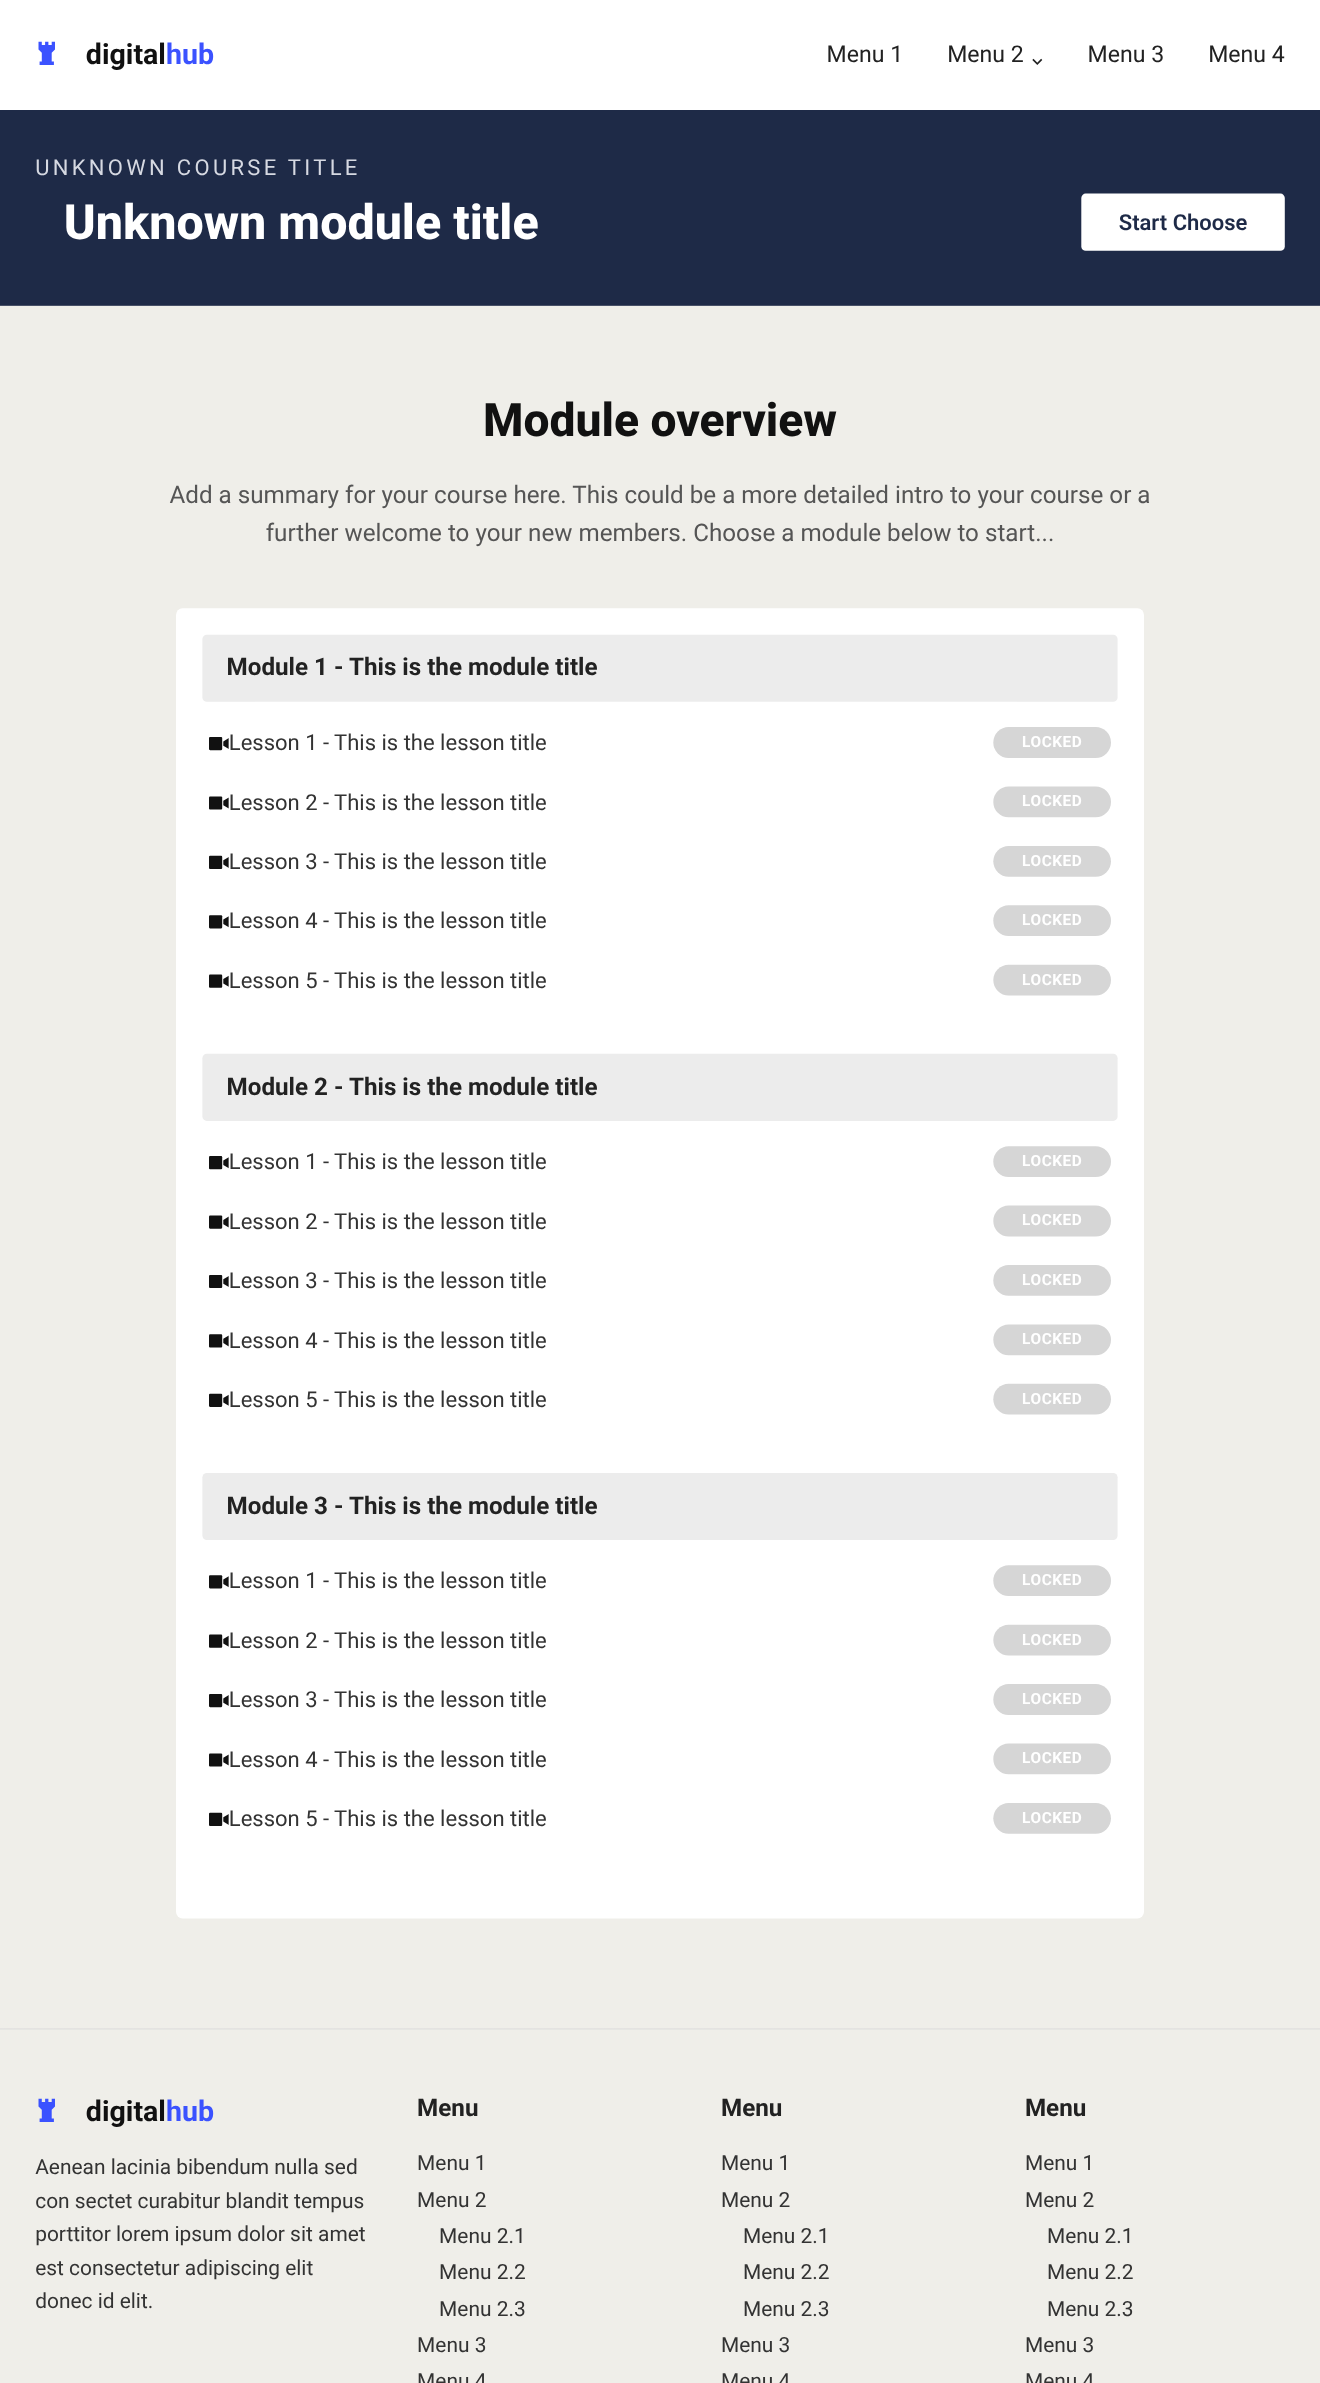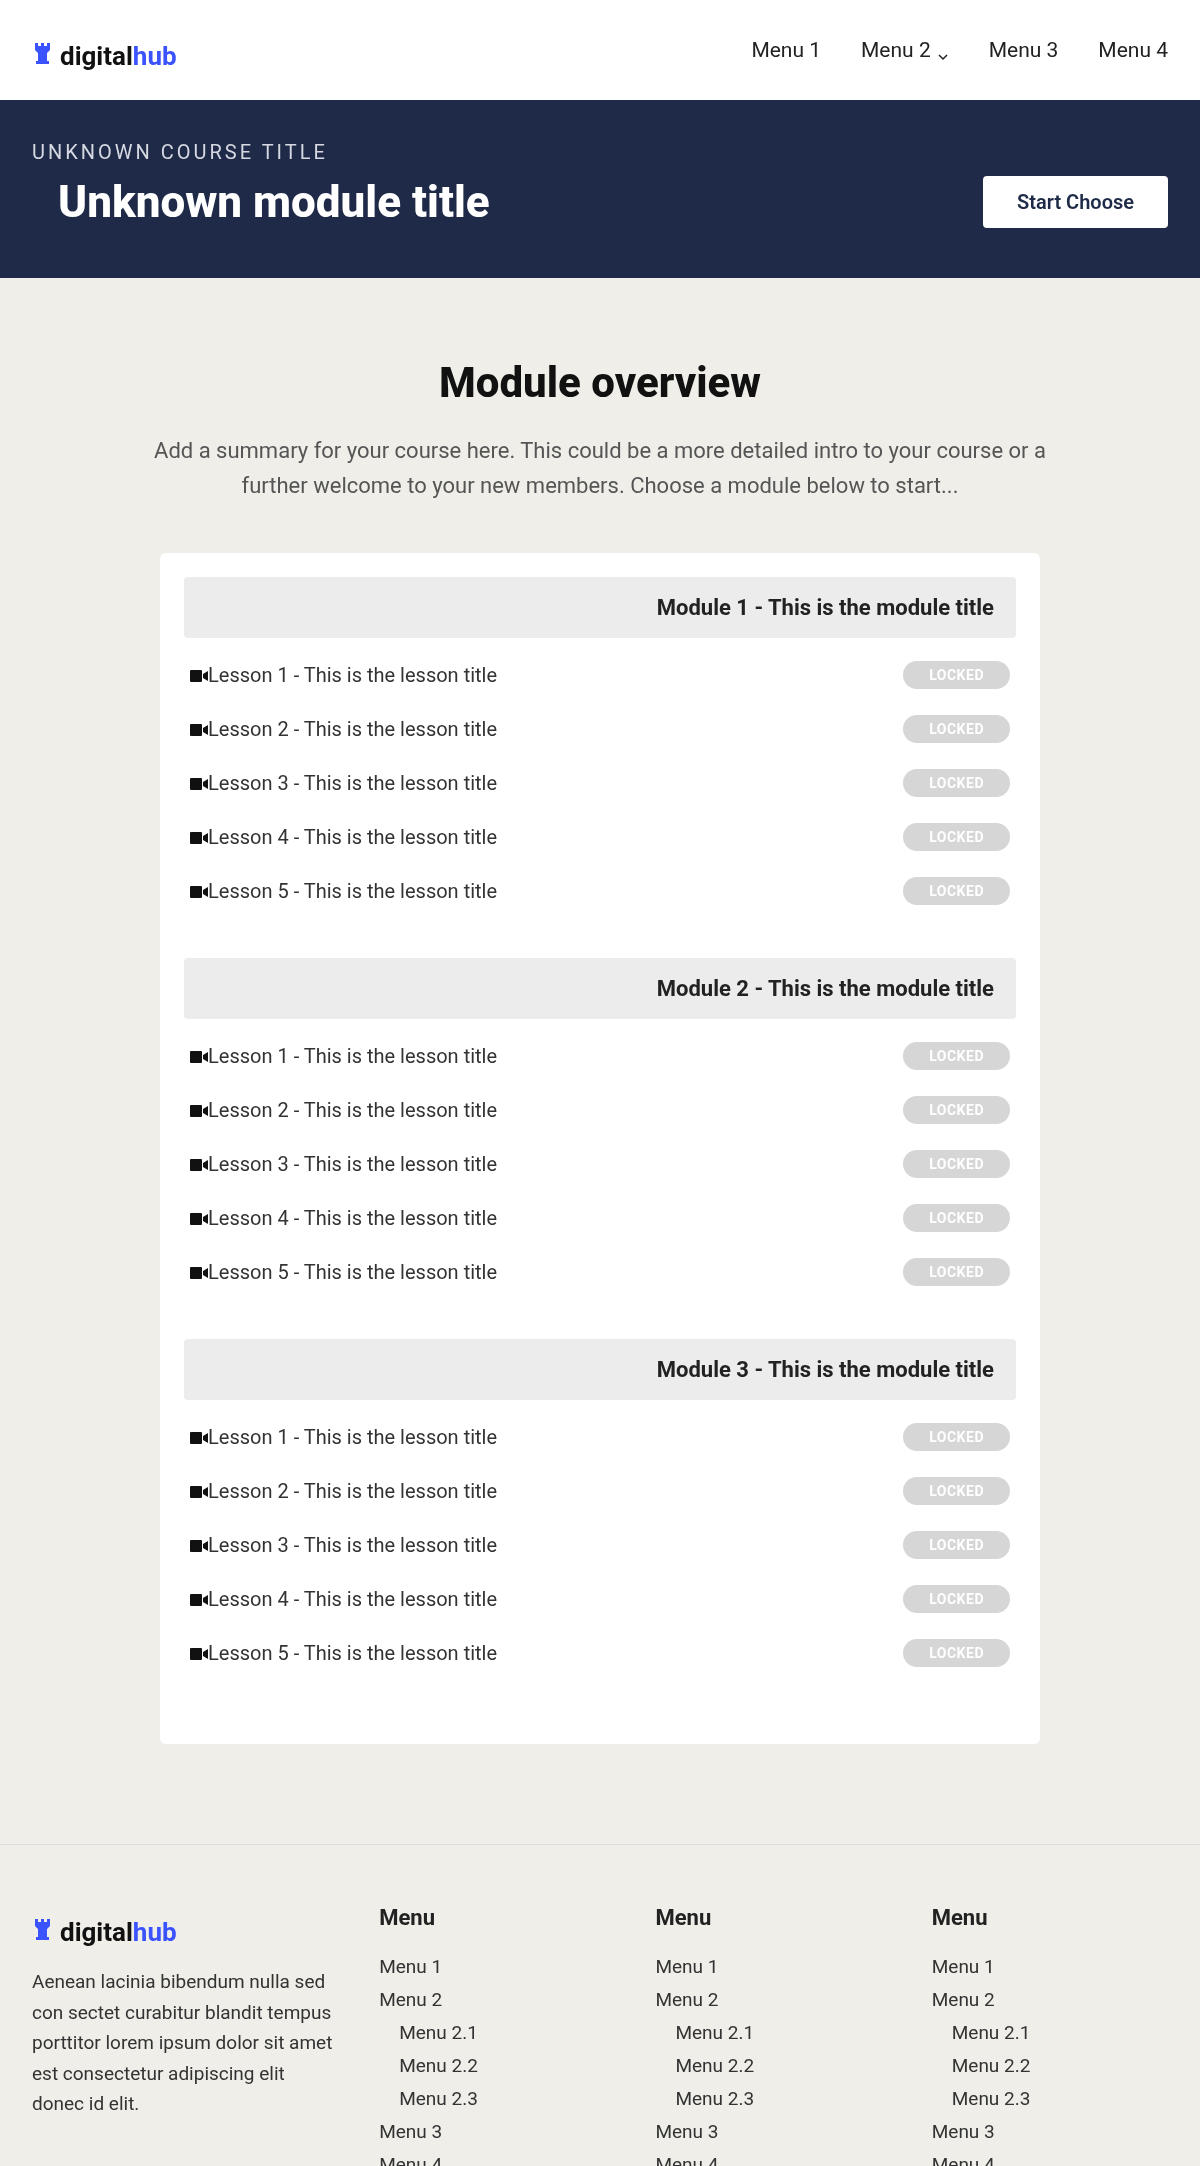--- a/index.html
+++ b/index.html
@@ -1,36 +1,36 @@
 <!DOCTYPE html>
 <html><head>
 <meta charset="utf-8">
 <style>
 * { margin: 0; padding: 0; box-sizing: border-box; }
 body { font-family: -apple-system, BlinkMacSystemFont, "Segoe UI", Roboto, Helvetica, Arial, sans-serif; color: #222; background: #efeee9; }
 .topnav { background: #fff; height: 100px; display: flex; align-items: center; justify-content: space-between; padding: 0 32px; }
-.logo { display: flex; align-items: flex-start; gap: 4px; font-size: 26px; font-weight: 700; margin-top: 12px; }
+.logo { display: flex; align-items: center; gap: 22px; font-size: 26px; font-weight: 700; }
 .logo-icon { width: 24px; height: 28px; display: inline-block; }
 .logo-text .part1 { color: #111; }
 .logo-text .part2 { color: #3b52ff; }
 .topmenu { display: flex; gap: 40px; font-size: 21px; color: #222; }
 .topmenu-item { display: flex; align-items: center; gap: 6px; cursor: pointer; }
 .chev { width: 12px; height: 12px; }
 .hero { background: #1e2a47; color: #fff; padding: 40px 32px 50px; display: flex; align-items: flex-end; justify-content: space-between; }
 .hero-left { display: flex; flex-direction: column; gap: 12px; }
 .course-title { font-size: 20px; letter-spacing: 3px; color: #d6d9e2; text-transform: uppercase; }
 .module-title { font-size: 44px; font-weight: 800; margin-left: 26px; }
 .start-btn { background: #fff; color: #1e2a47; font-size: 20px; font-weight: 600; padding: 14px 34px; border-radius: 4px; cursor: pointer; }
 .main { padding: 80px 0 100px; }
 .overview-head { text-align: center; max-width: 900px; margin: 0 auto 50px; }
 .overview-head h2 { font-size: 42px; font-weight: 800; margin-bottom: 26px; color: #111; }
 .overview-head p { font-size: 22px; color: #555; line-height: 1.6; }
 .card { background: #fff; max-width: 880px; margin: 0 auto; border-radius: 6px; padding: 24px; }
 .module-block { margin-bottom: 40px; }
-.module-header { background: #ececec; border-radius: 4px; padding: 18px 22px; font-size: 22px; font-weight: 700; color: #222; text-align: right; }
+.module-header { background: #ececec; border-radius: 4px; padding: 18px 22px; font-size: 22px; font-weight: 700; color: #222; }
 .lesson-list { padding: 10px 0 0; }
 .lesson-row { display: flex; align-items: center; justify-content: space-between; padding: 13px 6px; }
 .lesson-left { display: flex; align-items: center; }
 .video-icon { width: 18px; height: 14px; }
 .lesson-title { font-size: 20px; color: #333; }
 .locked-badge { background: #d6d6d6; color: #fff; font-size: 14px; font-weight: 700; padding: 6px 26px; border-radius: 16px; letter-spacing: 0.5px; }
 .footer { background: #efeee9; border-top: 1px solid #ddd; padding: 60px 32px 40px; }
 .footer-grid { display: grid; grid-template-columns: 1.3fr 1fr 1fr 1fr; gap: 40px; max-width: 1140px; margin: 0 auto; }
 .footer-about { font-size: 19px; color: #333; line-height: 1.6; margin-top: 20px; }
 .footer-col h3 { font-size: 22px; font-weight: 700; margin-bottom: 20px; }

